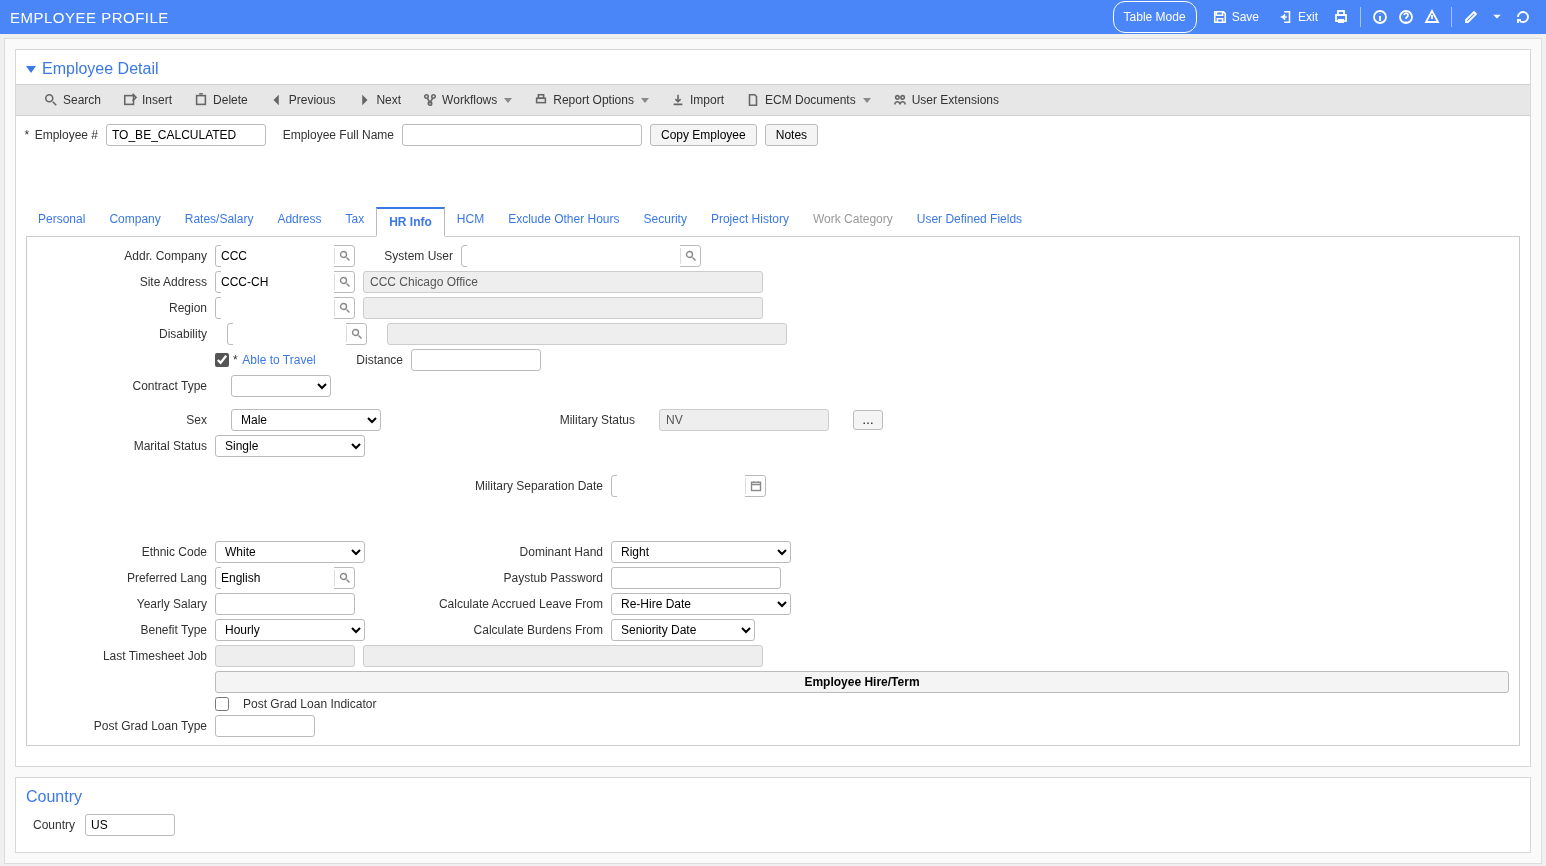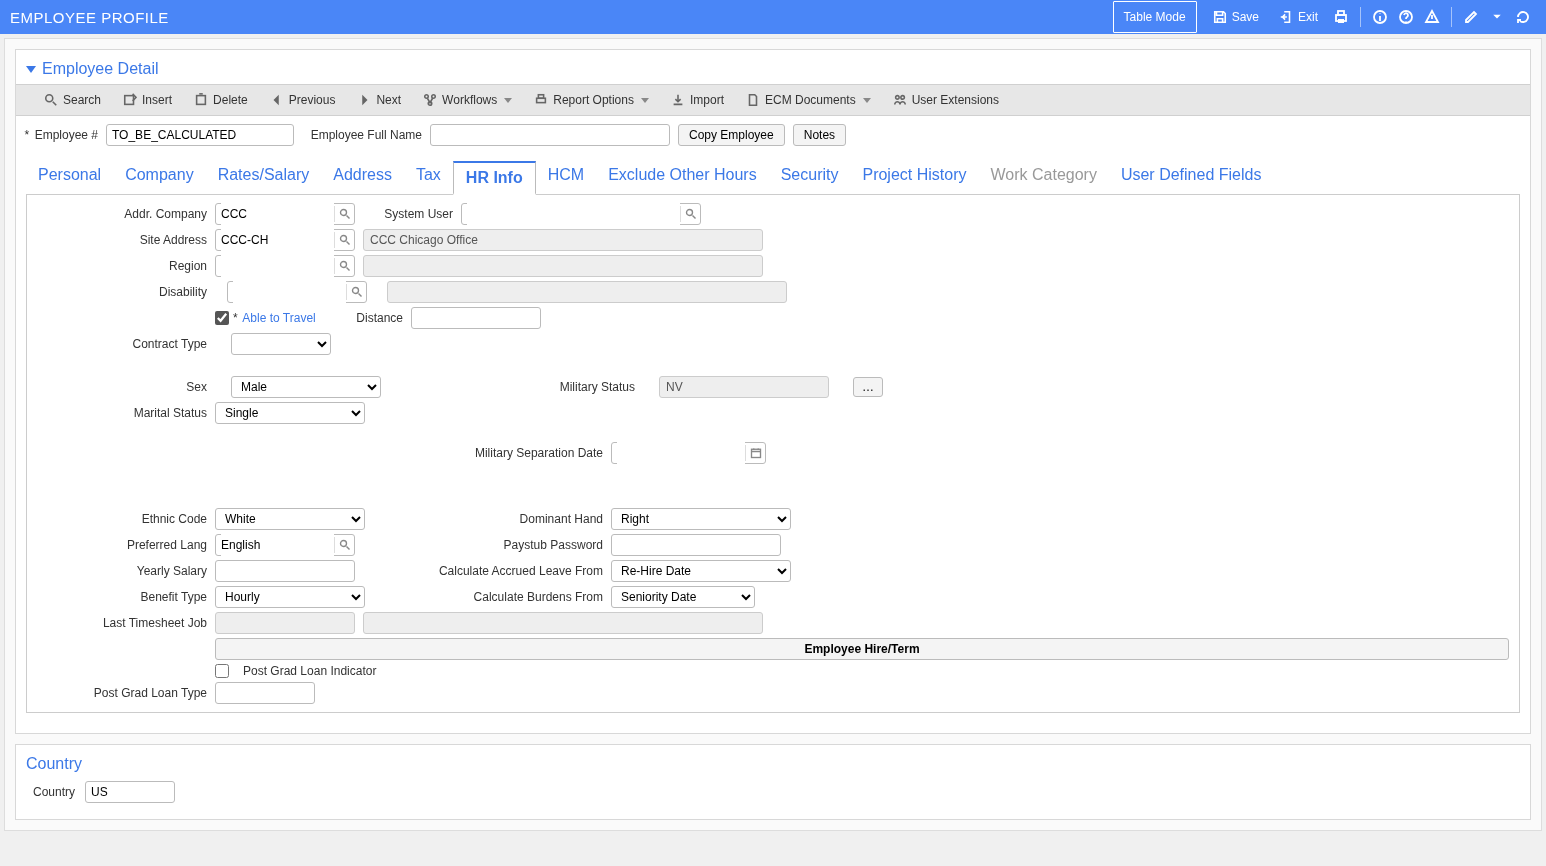--- a/index.html
+++ b/index.html
@@ -24,21 +24,21 @@
 }
 .titlebar .spacer { flex: 1; }
 .tb-btn {
   display: inline-flex;
   align-items: flex-end;
   gap: 5px;
   padding: 8px 10px;
   color: #fff;
   font-size: 12px;
   cursor: pointer;
-  border-radius: 1px;
+  border-radius: 12px;
 }
 .tb-btn.outlined {
   border: 1px solid #fff;
   margin-right: 6px;
 }
 .tb-btn .ic { width: 14px; height: 14px; display: inline-block; }
 .tb-sep {
   width: 1px;
   height: 20px;
   background: rgba(255,255,255,0.5);
@@ -158,23 +158,24 @@
 }
 .tabs {
   display: flex;
   gap: 0;
   padding: 6px 10px 0 10px;
   background: #fff;
   flex-wrap: wrap;
 }
 .tab {
   padding: 6px 12px;
-  font-size: 16px;
+  font-size: 12px;
   color: #3b78e7;
   cursor: pointer;
+  margin-top: 46px;
 }
 .tab.active {
   color: #3b78e7;
   font-weight: bold;
   border: 1px solid #bbb;
   border-bottom: 2px solid #fff;
   border-top: 2px solid #3b78e7;
   position: relative; top: 1px;
   background: #fff;
 }
@@ -346,21 +347,21 @@
               <circle class="icon-svg" cx="5" cy="5" r="2"></circle>
               <circle class="icon-svg" cx="11" cy="5" r="2"></circle>
               <path class="icon-svg" d="M2 13c0-2 2-3 3-3s3 1 3 3 M8 13c0-2 2-3 3-3s3 1 3 3"></path>
             </svg></span>
         <span>User Extensions</span>
       </span>
     </div>
 
     <div class="formrow">
       <span class="label req" style="width:72px">Employee #</span>
-      <input class="input" style="width: 188px;" value="TO_BE_CALCULATED">
+      <input class="input" style="width: 160px;" value="TO_BE_CALCULATED">
       <span class="label" style="width:120px">Employee Full Name</span>
       <input class="input" style="width: 240px;" value="">
       <button class="smallbtn">Copy Employee</button>
       <button class="smallbtn">Notes</button>
     </div>
 
     <div class="tabs">
       <span class="tab">Personal</span>
       <span class="tab">Company</span>
       <span class="tab">Rates/Salary</span>
@@ -445,21 +446,21 @@
       <div style="display:grid; grid-template-columns: 170px 120px 60px 130px; gap:6px 8px; align-items:center; margin-bottom:4px;">
         <span></span>
         <span class="field-block">
           <input type="checkbox" class="check" checked="" style="">
           <span style="color:#3b78e7" class="req">Able to Travel</span>
         </span>
         <span class="label">Distance</span>
         <input class="input" style="width: 130px;" value="">
       </div>
 
-      <div style="display:grid; grid-template-columns: 170px 100px; gap:6px 24px; align-items:center; margin-bottom:21px;">
+      <div style="display:grid; grid-template-columns: 170px 100px; gap:6px 24px; align-items:center; margin-bottom:12px;">
         <span class="rowlabel label">Contract Type</span>
         <select class="select" style="width:100px"><option></option></select>
       </div>
 
       <div style="display:grid; grid-template-columns: 170px 150px 230px 170px 30px; gap:6px 24px; align-items:center; margin-bottom:4px;">
         <span class="rowlabel label">Sex</span>
         <select class="select" style="width:150px"><option>Male</option></select>
         <span class="rowlabel label" style="text-align:right">Military Status</span>
         <span class="desc" style="background:#eee">NV</span>
         <button class="smallbtn" style="padding:2px 6px">…</button>

